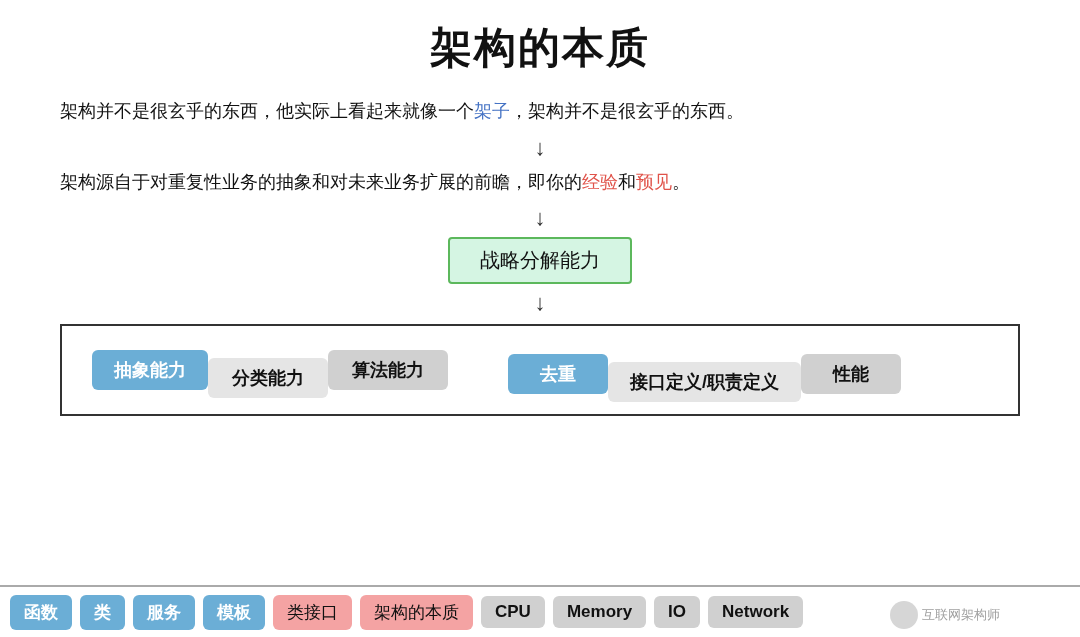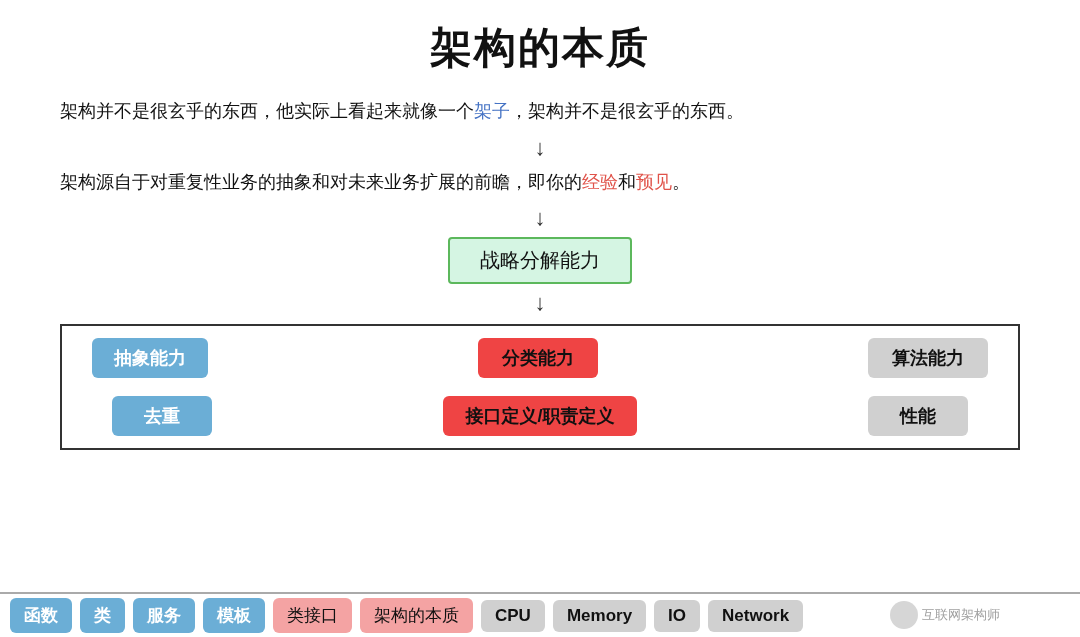--- a/index.html
+++ b/index.html
@@ -54,50 +54,51 @@
       font-size: 20px;
       color: #111;
       border-radius: 4px;
       font-weight: normal;
     }
     .three-cols-outer {
       border: 2px solid #333;
       margin: 8px 0 0 0;
       padding: 12px 10px;
       display: flex;
-      flex-direction: column;
+      flex-direction: row;
       gap: 0;
     }
     .three-cols-row {
       display: flex;
       justify-content: space-between;
       align-items: center;
       padding: 0 20px;
     }
     .box-blue {
       background: #6baed6;
       border: none;
       border-radius: 6px;
       padding: 8px 22px;
       font-size: 18px;
       color: white;
       font-weight: bold;
       min-width: 100px;
       text-align: center;
     }
     .box-pink {
-      background: #ef4444;
+      background: #e5e5e5;
       border: none;
       border-radius: 6px;
       padding: 8px 22px;
       font-size: 18px;
       color: #111;
       font-weight: bold;
       min-width: 120px;
       text-align: center;
+      margin-top: 16px;
     }
     .box-gray {
       background: #d0d0d0;
       border: none;
       border-radius: 6px;
       padding: 8px 24px;
       font-size: 18px;
       color: #111;
       font-weight: bold;
       min-width: 100px;
@@ -113,21 +114,21 @@
       position: absolute;
       bottom: 0;
       left: 0;
       right: 0;
       background: white;
       border-top: 2px solid #aaa;
       display: flex;
       align-items: center;
       padding: 15px 10px;
       gap: 8px;
-      height: 45px;
+      height: 52px;
     }
     .bottom-chip-blue {
       background: #6baed6;
       border-radius: 6px;
       padding: 6px 14px;
       font-size: 17px;
       color: white;
       font-weight: bold;
     }
     .bottom-chip-pink {

